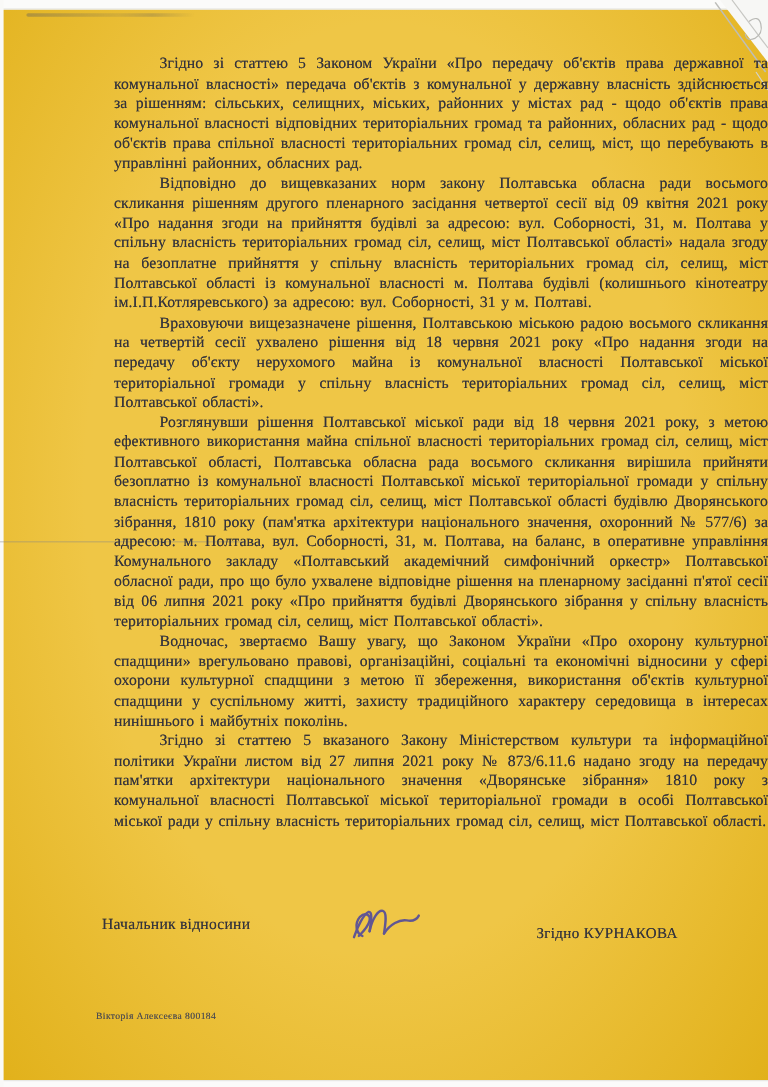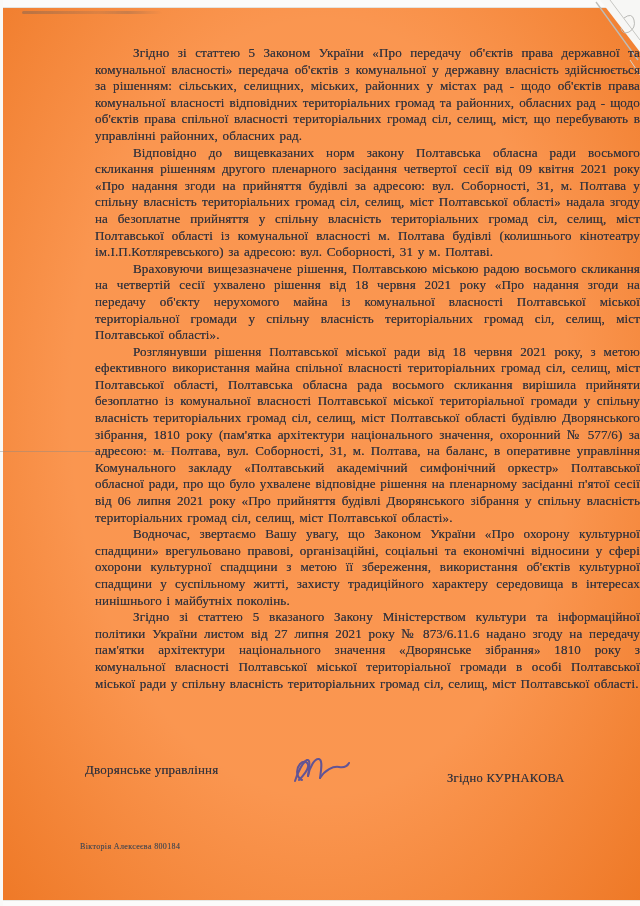--- a/index.html
+++ b/index.html
@@ -1,18 +1,18 @@
 <!DOCTYPE html>
 <html><head>
 <meta charset="utf-8">
 <style>
   html,body{margin:0;padding:0;background:#888;}
   .page{
     position:relative;width:640px;height:906px;overflow:hidden;
-    background:#f97316;
+    background:#eab308;
     font-family:"Liberation Serif","DejaVu Serif",serif;
   }
   .vignette{position:absolute;inset:0;pointer-events:none;
     background:radial-gradient(ellipse at 50% 45%, rgba(255,255,255,0.25) 55%, rgba(160,160,155,0.12) 100%);}
   .edge-top{position:absolute;top:0;left:0;right:0;height:7px;background:#fbfbfa;border-bottom:1px solid #e4e4e0;}
   .edge-bottom{position:absolute;bottom:0;left:0;right:0;height:5px;background:#fbfbfa;border-top:1px solid #e7e7e3;}
   .edge-left{position:absolute;top:0;bottom:0;left:0;width:3px;background:#f9f9f7;}
   .smudge{position:absolute;left:22px;top:11px;width:140px;height:3px;border-radius:2px;
     background:linear-gradient(90deg,rgba(90,90,95,.38),rgba(90,90,95,.15) 55%,rgba(90,90,95,.28) 75%,rgba(90,90,95,0));
     filter:blur(.6px);}
@@ -55,21 +55,21 @@
 
   <div class="body-text">
     <p>Згідно зі статтею 5 Законом України «Про передачу об'єктів права державної та комунальної власності» передача об'єктів з комунальної у державну власність здійснюється за рішенням: сільських, селищних, міських, районних у містах рад - щодо об'єктів права комунальної власності відповідних територіальних громад та районних, обласних рад - щодо об'єктів права спільної власності територіальних громад сіл, селищ, міст, що перебувають в управлінні районних, обласних рад.</p>
     <p>Відповідно до вищевказаних норм закону Полтавська обласна ради восьмого скликання рішенням другого пленарного засідання четвертої сесії від 09 квітня 2021 року «Про надання згоди на прийняття будівлі за адресою: вул. Соборності, 31, м. Полтава у спільну власність територіальних громад сіл, селищ, міст Полтавської області» надала згоду на безоплатне прийняття у спільну власність територіальних громад сіл, селищ, міст Полтавської області із комунальної власності м. Полтава будівлі (колишнього кінотеатру ім.І.П.Котляревського) за адресою: вул. Соборності, 31 у м. Полтаві.</p>
     <p>Враховуючи вищезазначене рішення, Полтавською міською радою восьмого скликання на четвертій сесії ухвалено рішення від 18 червня 2021 року «Про надання згоди на передачу об'єкту нерухомого майна із комунальної власності Полтавської міської територіальної громади у спільну власність територіальних громад сіл, селищ, міст Полтавської області».</p>
     <p>Розглянувши рішення Полтавської міської ради від 18 червня 2021 року, з метою ефективного використання майна спільної власності територіальних громад сіл, селищ, міст Полтавської області, Полтавська обласна рада восьмого скликання вирішила прийняти безоплатно із комунальної власності Полтавської міської територіальної громади у спільну власність територіальних громад сіл, селищ, міст Полтавської області будівлю Дворянського зібрання, 1810 року (пам'ятка архітектури національного значення, охоронний № 577/6) за адресою: м. Полтава, вул. Соборності, 31, м. Полтава, на баланс, в оперативне управління Комунального закладу «Полтавський академічний симфонічний оркестр» Полтавської обласної ради, про що було ухвалене відповідне рішення на пленарному засіданні п'ятої сесії від 06 липня 2021 року «Про прийняття будівлі Дворянського зібрання у спільну власність територіальних громад сіл, селищ, міст Полтавської області».</p>
     <p>Водночас, звертаємо Вашу увагу, що Законом України «Про охорону культурної спадщини» врегульовано правові, організаційні, соціальні та економічні відносини у сфері охорони культурної спадщини з метою її збереження, використання об'єктів культурної спадщини у суспільному житті, захисту традиційного характеру середовища в інтересах нинішнього і майбутніх поколінь.</p>
     <p>Згідно зі статтею 5 вказаного Закону Міністерством культури та інформаційної політики України листом від 27 липня 2021 року № 873/6.11.6 надано згоду на передачу пам'ятки архітектури національного значення «Дворянське зібрання» 1810 року з комунальної власності Полтавської міської територіальної громади в особі Полтавської міської ради у спільну власність територіальних громад сіл, селищ, міст Полтавської області.</p>
   </div>
 
-  <div class="sig-title">Дворянське управління</div>
+  <div class="sig-title">Начальник відносини</div>
 
   <svg class="signature-svg" viewBox="0 0 85 45">
     <g stroke="#5a5198" stroke-width="2" fill="none" stroke-linecap="round" opacity="0.95">
       <path d="M27,30 C22,28 20,20 25,14 C29,10 34,12 33,17 C32,22 27,27 24,30"></path>
       <path d="M20,31 C23,22 28,12 32,10 C36,9 34,19 33,26"></path>
       <path d="M33,26 C35,16 40,8 44,9 C48,10 46,21 45,28"></path>
       <path d="M45,28 C50,20 58,16 64,17 C70,18 73,15 74,13"></path>
     </g>
   </svg>
 

